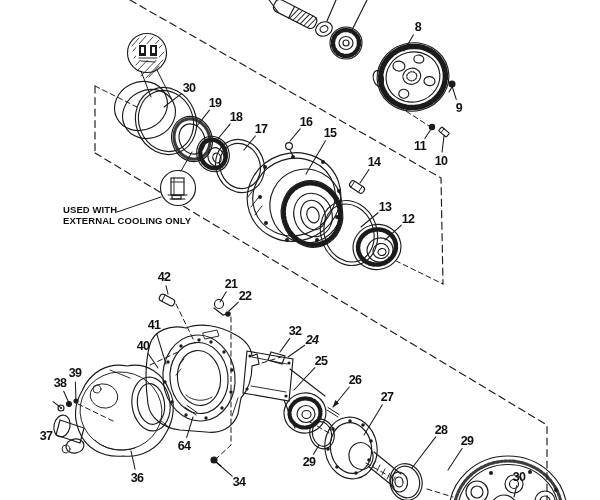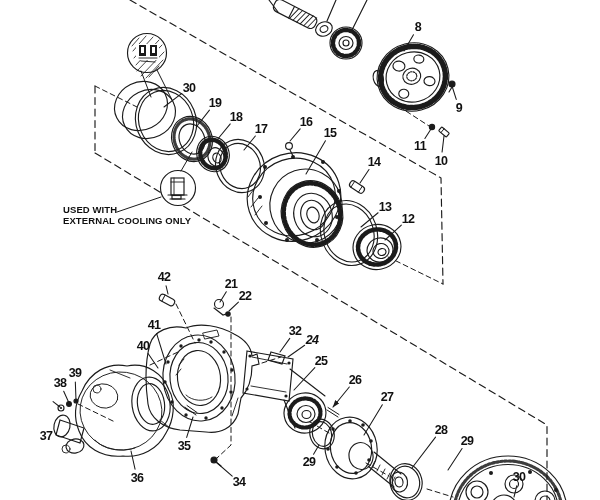--- a/index.html
+++ b/index.html
@@ -388,21 +388,21 @@
       <div class="callout" style="left: 295px; top: 331px;">32</div>
       <div class="callout" style="left: 312px; top: 340px; font-style: italic;">24</div>
       <div class="callout" style="left: 321px; top: 361px;">25</div>
       <div class="callout" style="left: 355px; top: 380px;">26</div>
       <div class="callout" style="left: 387px; top: 397px;">27</div>
       <div class="callout" style="left: 441px; top: 430px;">28</div>
       <div class="callout" style="left: 467px; top: 441px;">29</div>
       <div class="callout" style="left: 519px; top: 477px;">30</div>
       <div class="callout" style="left: 309px; top: 462px;">29</div>
       <div class="callout" style="left: 239px; top: 482px;">34</div>
-      <div class="callout" style="left: 184px; top: 446px;">35</div>
+      <div class="callout" style="left: 184px; top: 446px;">64</div>
       <div class="callout" style="left: 137px; top: 478px;">36</div>
       <div class="callout" style="left: 46px; top: 396px; margin-top: 40px;">37</div>
       <div class="callout" style="left: 60px; top: 383px;">38</div>
       <div class="callout" style="left: 75px; top: 373px;">39</div>
       <div class="callout" style="left: 143px; top: 346px;">40</div>
       <div class="callout" style="left: 154px; top: 325px;">41</div>
       <div class="callout" style="left: 164px; top: 277px;">42</div>
     </div>
 
 </div>

